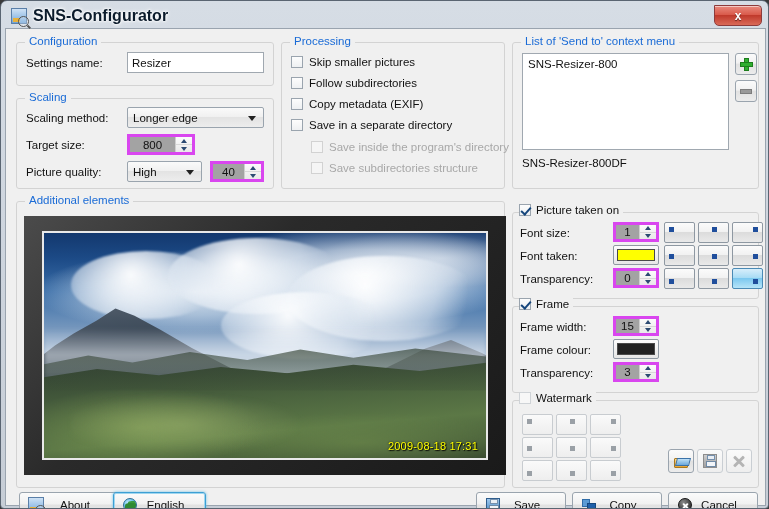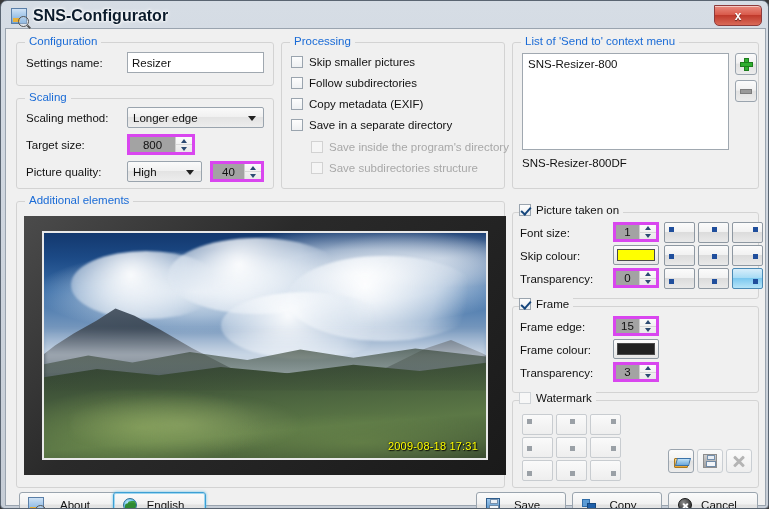--- a/index.html
+++ b/index.html
@@ -553,21 +553,21 @@
         <span class="btns">
           <div class="up">
               <i class="tri-up"></i>
             </div>
           <div class="dn">
               <i class="tri-dn"></i>
             </div>
         </span>
       </div>
 
-      <span class="lbl" style="left:7px; top:37px;">Skip colour:</span>
+      <span class="lbl" style="left:7px; top:37px;">Font taken:</span>
       <div class="swatch" style="left:100px; top:32px; width:46px; height:20px;">
         <div class="fill" id="font-colour-fill" style="background: rgb(255, 255, 0);"></div>
       </div>
 
       <span class="lbl" style="left:7px; top:60px;">Transparency:</span>
       <div class="spin" style="left:100px; top:55px; width:46px; height:20px;">
         <span class="val">0</span>
         <span class="btns">
           <div class="up">
               <i class="tri-up"></i>
@@ -606,21 +606,21 @@
           <span class="dot" style="right:4px;bottom:4px;"></span>
         </div>
     </div>
 
     <div class="group" style="left:506px; top:277px; width:245px; height:85px;">
       <label class="legend-cb">
         <span class="cb checked"></span>
         <span>Frame</span>
       </label>
 
-      <span class="lbl" style="left:7px; top:14px;">Frame edge:</span>
+      <span class="lbl" style="left:7px; top:14px;">Frame width:</span>
       <div class="spin" style="left:100px; top:9px; width:46px; height:20px;">
         <span class="val">15</span>
         <span class="btns">
           <div class="up">
               <i class="tri-up"></i>
             </div>
           <div class="dn">
               <i class="tri-dn"></i>
             </div>
         </span>

